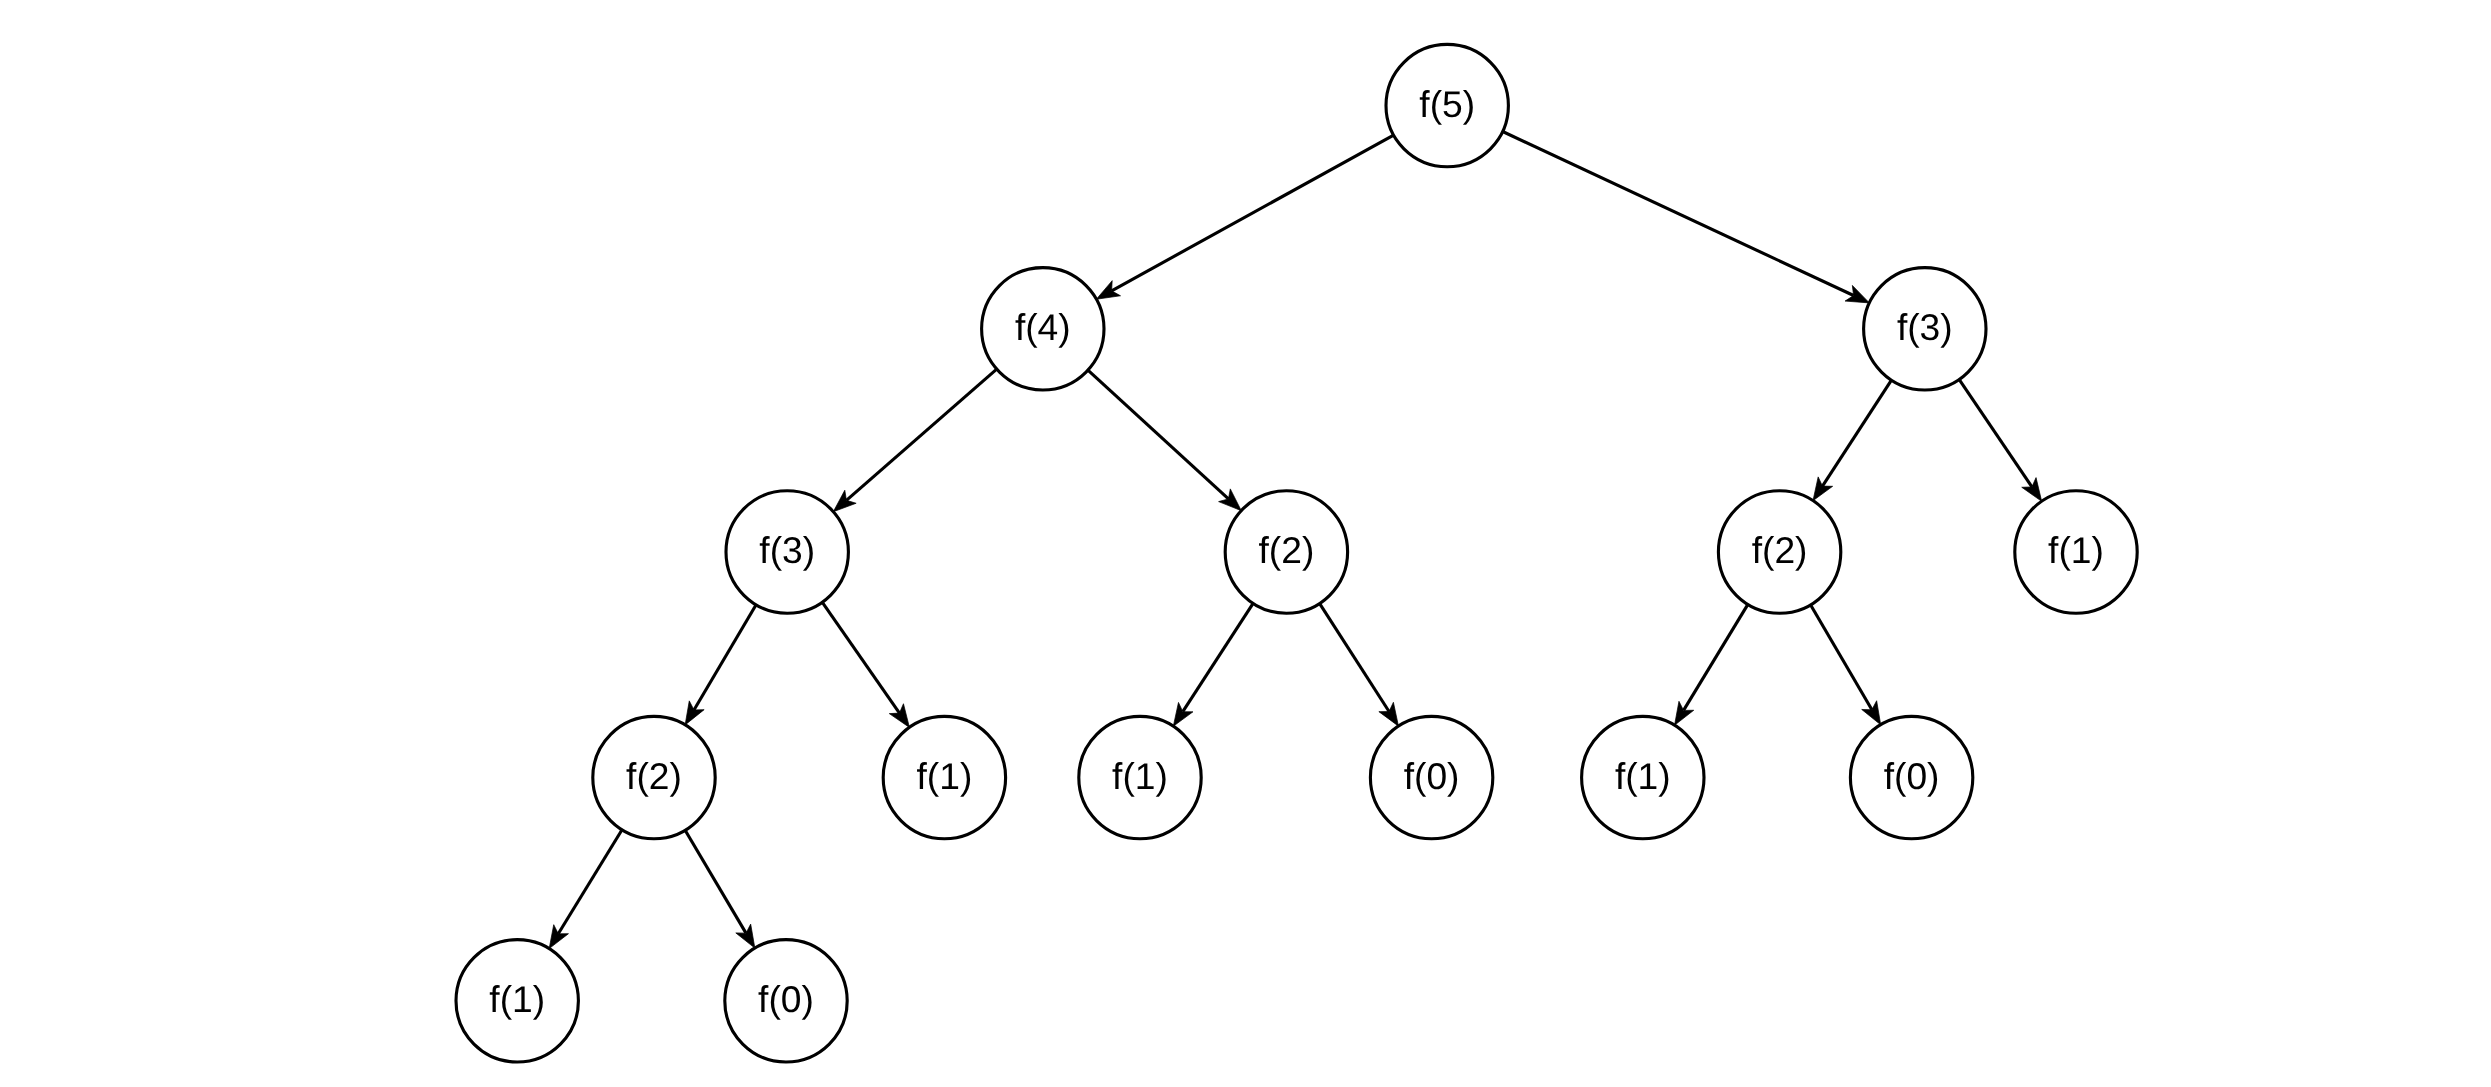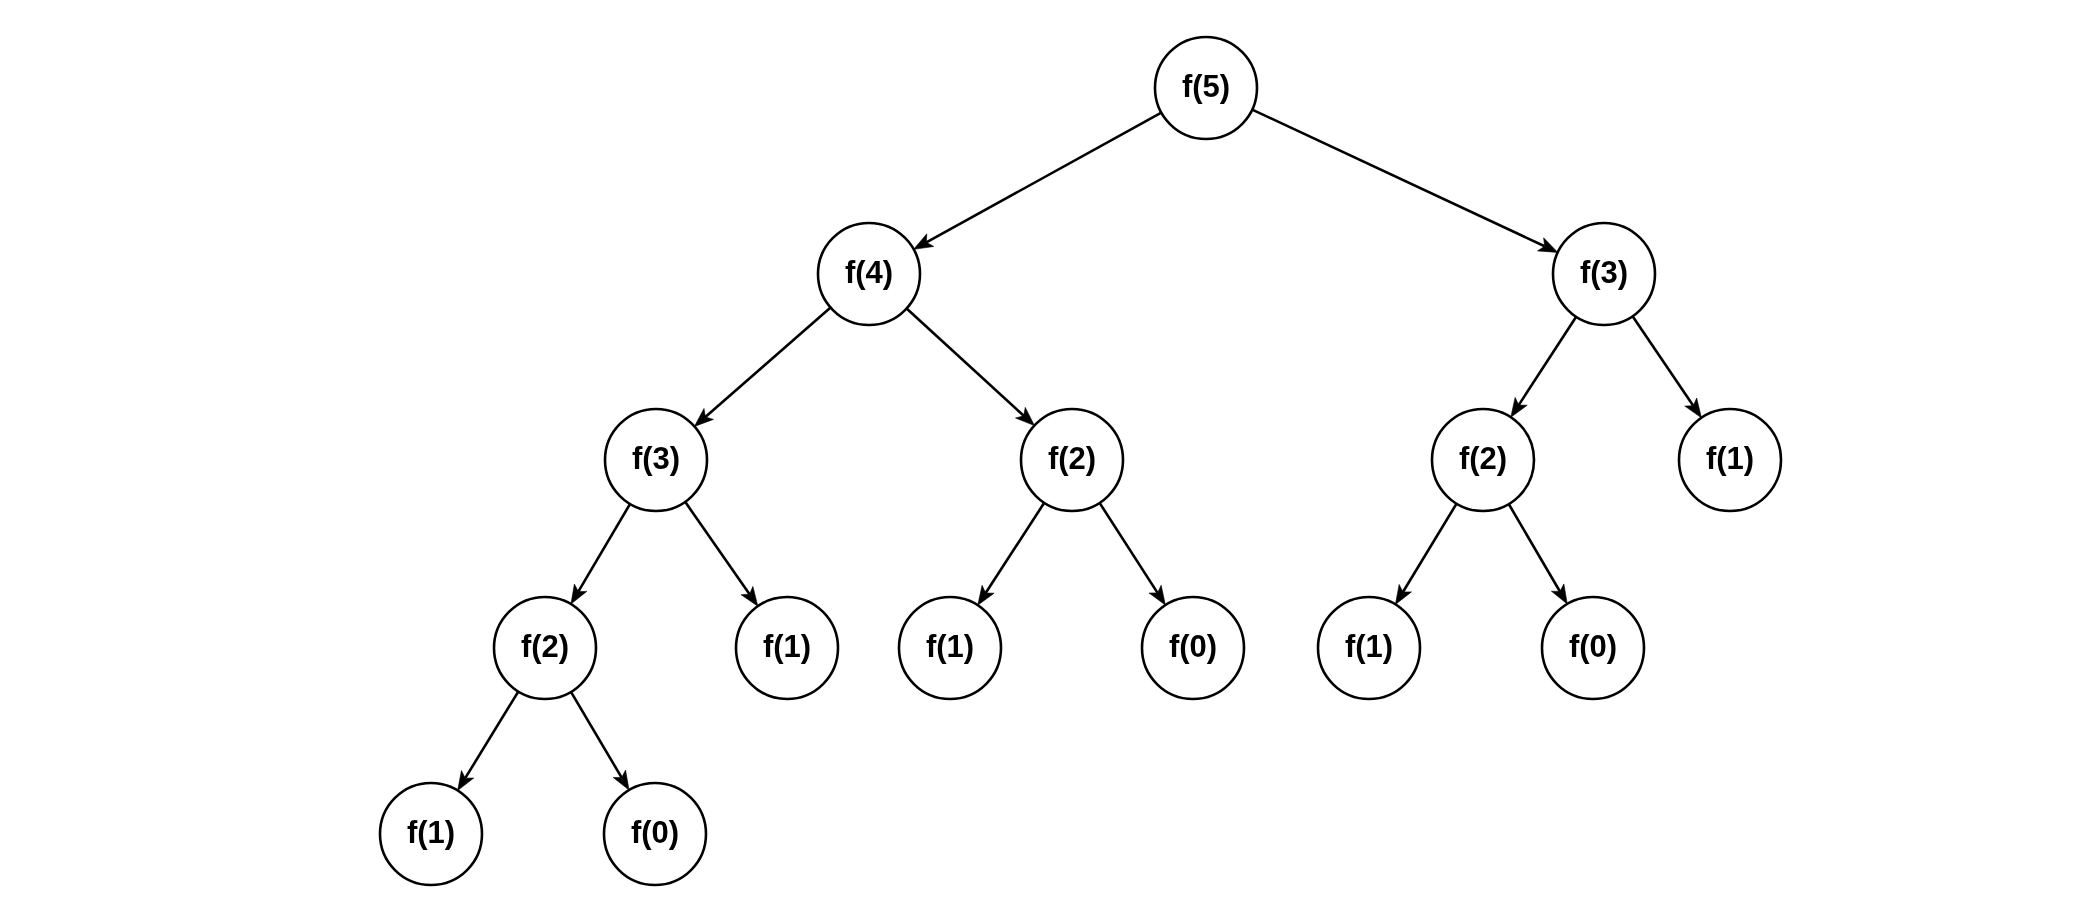--- a/index.html
+++ b/index.html
@@ -8,21 +8,20 @@
     padding: 0;
     background: #ffffff;
   }
   #stage {
     position: relative;
     width: 2053px;
     height: 906px;
     background: #ffffff;
     overflow: hidden;
     font-family: "Liberation Sans", "DejaVu Sans", sans-serif;
-    font-weight: bold;
   }
   #graph-svg {
     position: absolute;
     inset: 0;
     width: 2076px;
     height: 906px;
     display: block;
   }
   .edge-line {
     stroke: #000000;

